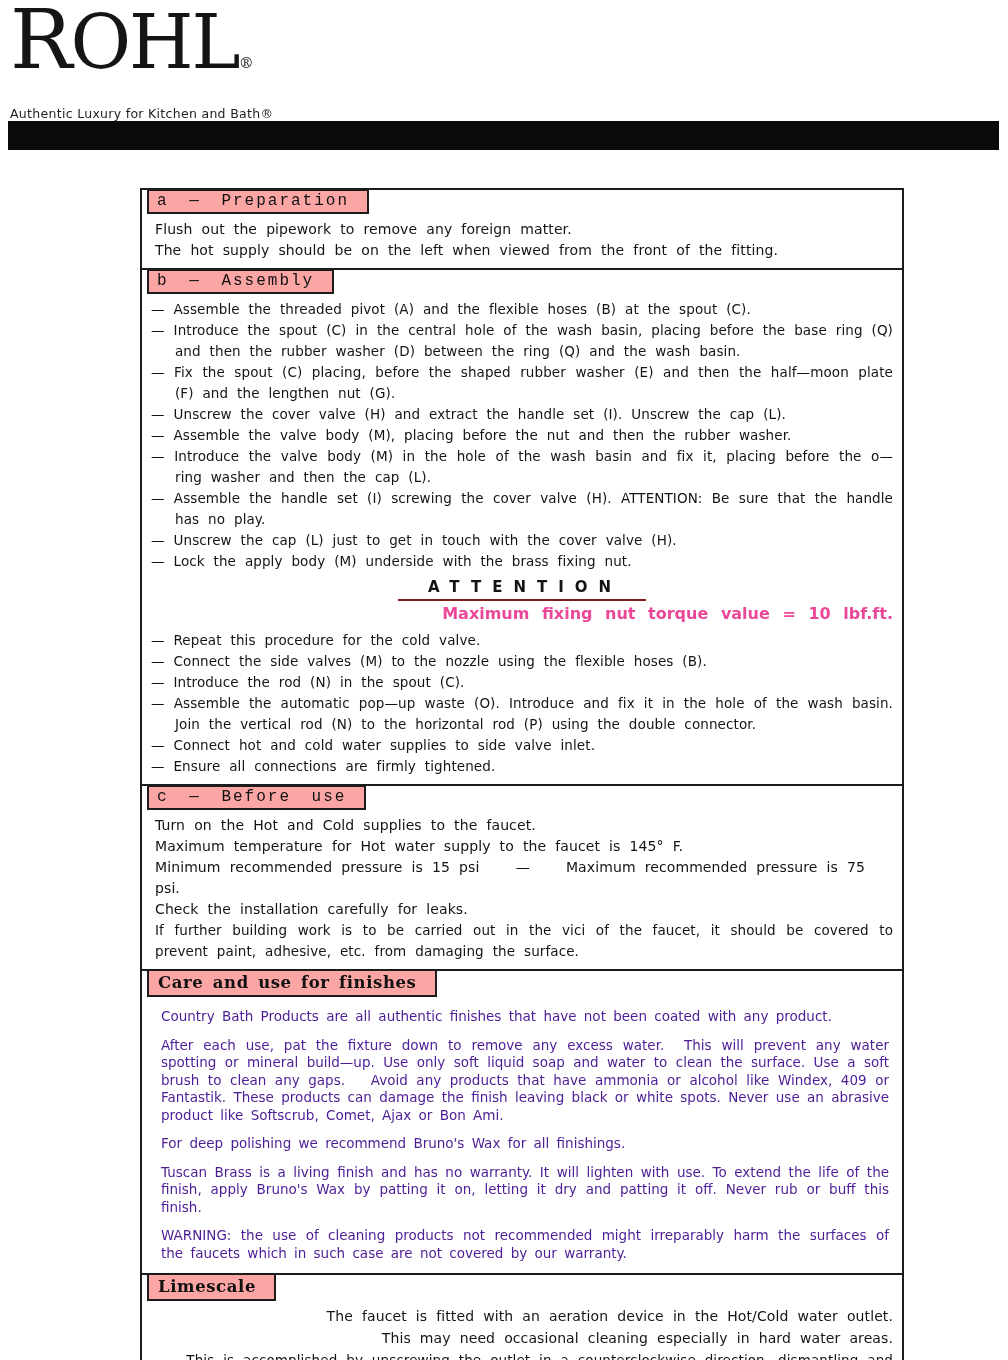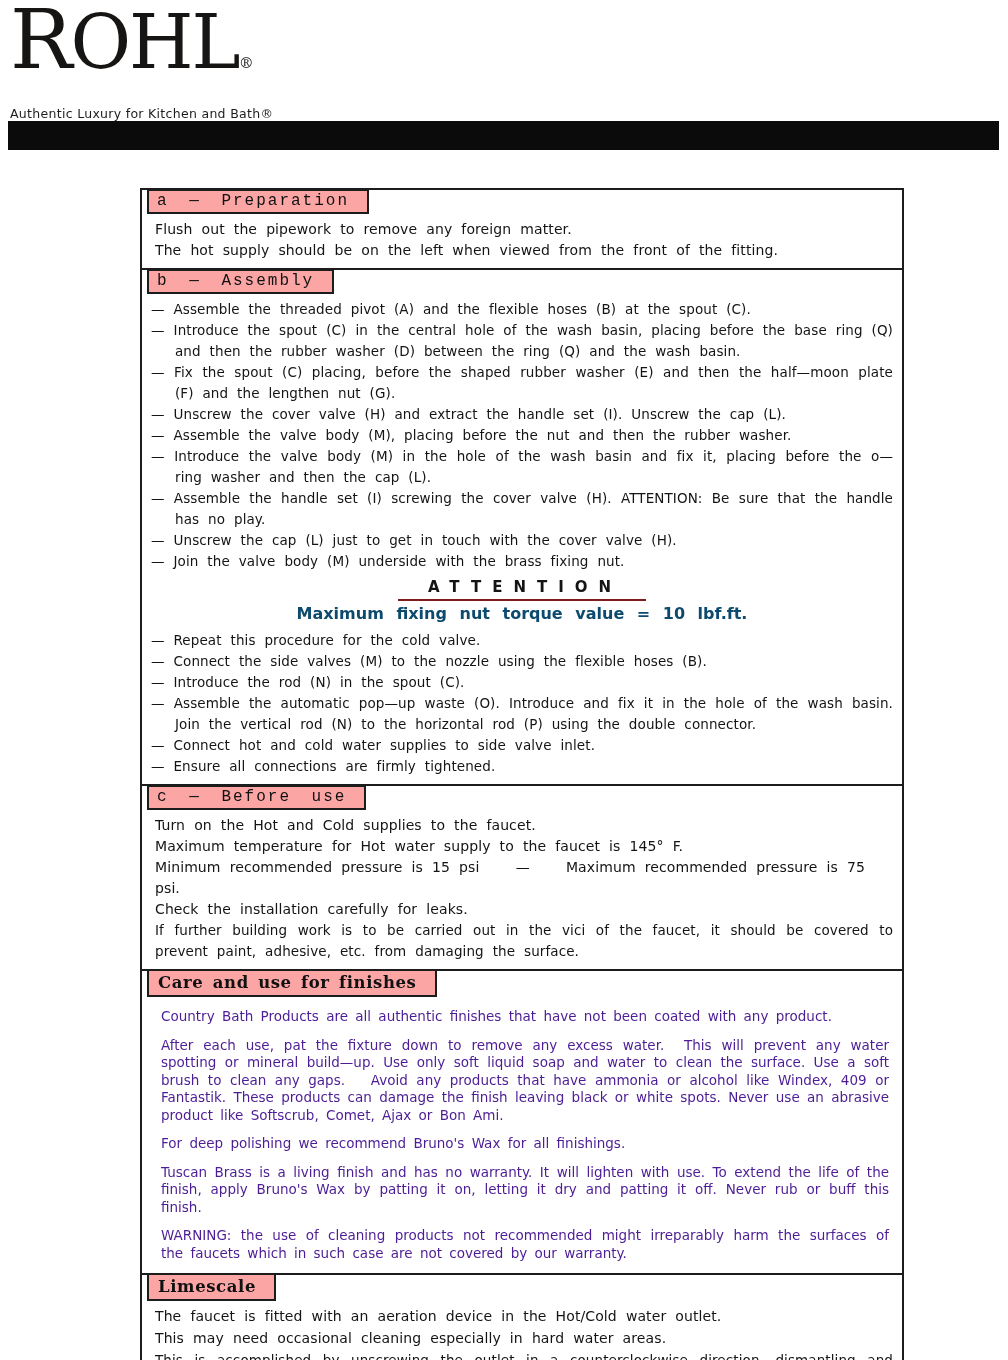--- a/index.html
+++ b/index.html
@@ -59,32 +59,32 @@
     letter-spacing:0.1px; color:#141414;
     padding-left:24px; text-indent:-24px; text-align:justify;
   }
 
   .attention-wrap { text-align:center; margin:5px 0 2px; }
   .attention {
     display:inline-block; font-size:15px; font-weight:bold; color:#141414;
     letter-spacing:11px; border-bottom:2px solid #7f1d1d; padding:0 24px 3px 30px;
   }
   .torque {
-    text-align:center; font-size:16px; font-weight:bold; color:#0c4a6e;
+    text-align:right; font-size:16px; font-weight:bold; color:#ec4899;
     word-spacing:7px; margin:3px 0 7px;
   }
 
   .care-par {
     font-size:13.5px; line-height:17.5px; word-spacing:3px;
     text-align:justify; margin:0 4px 11px 10px; color:#4c1d95;
   }
   .care-par.last { margin-bottom:4px; }
   .care-body { padding-top:6px; }
 
-  .lime-line { line-height:21.8px; }
+  .lime-line { line-height:21.8px;text-align:right; }
 </style>
 </head>
 <body>
 
 <div class="page">
 
   <header class="logo">
     <div class="brand"><span>ROHL</span><span class="reg">®</span></div>
     <div class="tagline">Authentic Luxury for Kitchen and Bath®</div>
   </header>
@@ -102,21 +102,21 @@
     <section class="sec">
       <div class="sec-label">b — Assembly</div>
       <div class="bullet">— Assemble the threaded pivot (A) and the flexible hoses (B) at the spout (C).</div>
       <div class="bullet">— Introduce the spout (C) in the central hole of the wash basin, placing before the base ring (Q) and then the rubber washer (D) between the ring (Q) and the wash basin.</div>
       <div class="bullet">— Fix the spout (C) placing, before the shaped rubber washer (E) and then the half—moon plate (F) and the lengthen nut (G).</div>
       <div class="bullet">— Unscrew the cover valve (H) and extract the handle set (I). Unscrew the cap (L).</div>
       <div class="bullet">— Assemble the valve body (M), placing before the nut and then the rubber washer.</div>
       <div class="bullet">— Introduce the valve body (M) in the hole of the wash basin and fix it, placing before the o—ring washer and then the cap (L).</div>
       <div class="bullet">— Assemble the handle set (I) screwing the cover valve (H). ATTENTION: Be sure that the handle has no play.</div>
       <div class="bullet">— Unscrew the cap (L) just to get in touch with the cover valve (H).</div>
-      <div class="bullet">— Join the valve body (M) underside with the brass fixing nut.</div>
+      <div class="bullet">— Lock the apply body (M) underside with the brass fixing nut.</div>
 
       <div class="attention-wrap">
         <span class="attention">ATTENTION</span>
       </div>
       <div class="torque">Maximum fixing nut torque value = 10 lbf.ft.</div>
 
       <div class="bullet">— Repeat this procedure for the cold valve.</div>
       <div class="bullet">— Connect the side valves (M) to the nozzle using the flexible hoses (B).</div>
       <div class="bullet">— Introduce the rod (N) in the spout (C).</div>
       <div class="bullet">— Assemble the automatic pop—up waste (O). Introduce and fix it in the hole of the wash basin. Join the vertical rod (N) to the horizontal rod (P) using the double connector.</div>

